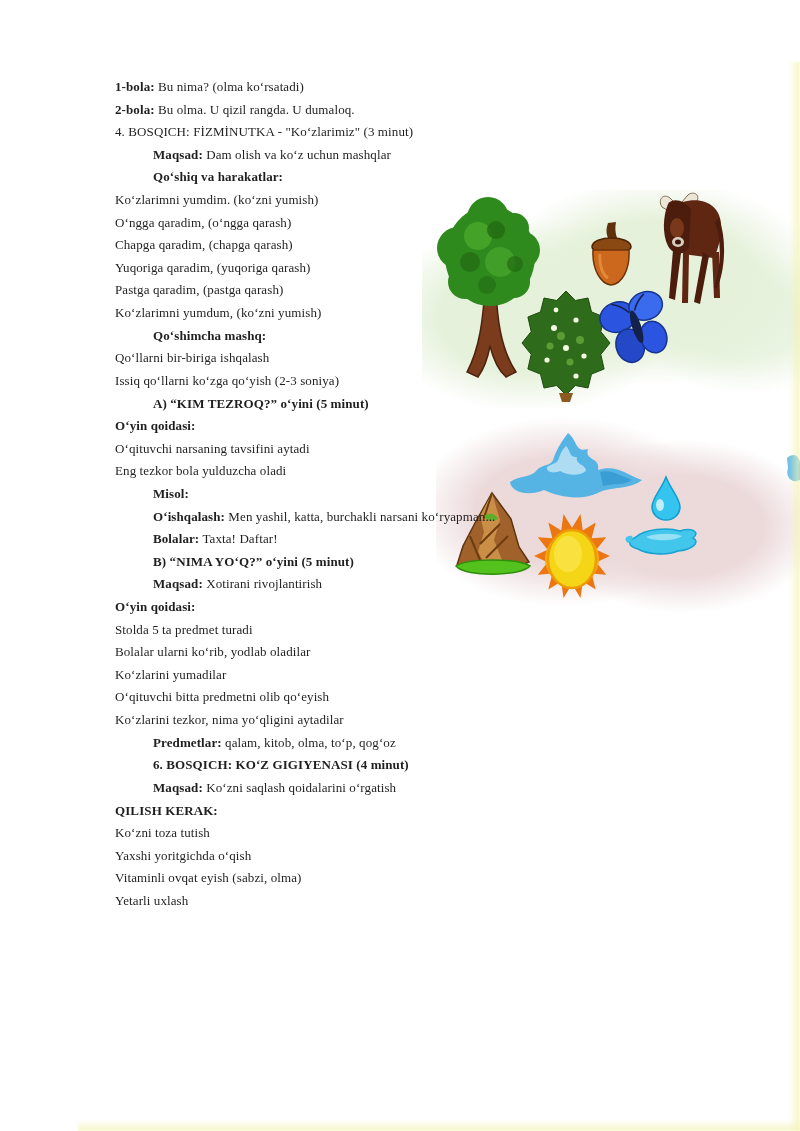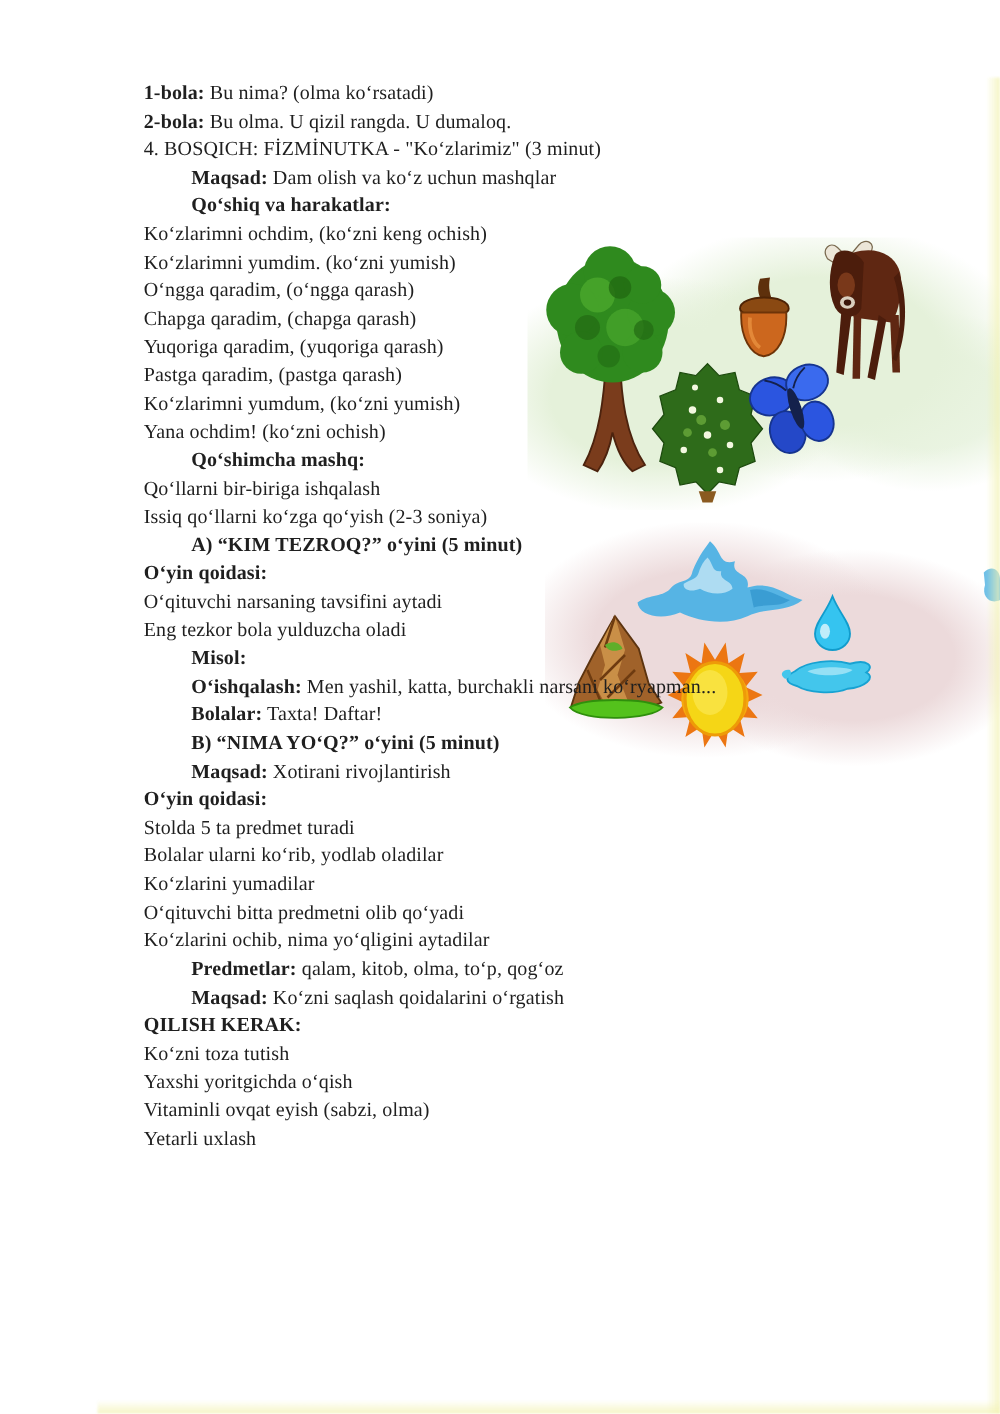--- a/index.html
+++ b/index.html
@@ -40,22 +40,22 @@
       radial-gradient(ellipse 44% 48% at 35% 45%, #ecdadb 55%, rgba(236,218,219,0) 95%),
       radial-gradient(ellipse 40% 44% at 68% 52%, #ecdadb 55%, rgba(236,218,219,0) 95%);
   }
 
   .illu{position:absolute;z-index:1;}
   .illu-nature{left:430px;top:190px;}
   .illu-weather{left:440px;top:420px;}
 
   
   .text-block{
-    position:absolute;left:115px;top:64px;width:672px;z-index:2;
-    font-size:16px;letter-spacing:.1px;
+    position:absolute;left:115px;top:76px;width:672px;z-index:2;
+    font-size:13px;letter-spacing:.1px;
   }
   .line{height:22.62px;line-height:22.62px;white-space:nowrap;}
   .line .b{font-weight:bold;}
   .ind{padding-left:38px;}
 </style>
 </head>
 <body>
 
 <div class="page">
 
@@ -164,47 +164,46 @@
       <ellipse cx="128" cy="134" rx="14" ry="18" fill="#fae54a" opacity=".8"></ellipse>
     </g>
   </svg>
 
   <div class="text-block">
       <div class="line"><span class="b">1-bola:</span> Bu nima? (olma ko‘rsatadi)</div>
       <div class="line"><span class="b">2-bola:</span> Bu olma. U qizil rangda. U dumaloq.</div>
       <div class="line">4. BOSQICH: FİZMİNUTKA - "Ko‘zlarimiz" (3 minut)</div>
       <div class="line ind"><span class="b">Maqsad:</span> Dam olish va ko‘z uchun mashqlar</div>
       <div class="line ind"><span class="b">Qo‘shiq va harakatlar:</span></div>
-      <div class="line">Ko‘zlarimni ochdim, (ko‘zni keng ochish)</div>
       <div class="line">Ko‘zlarimni yumdim. (ko‘zni yumish)</div>
       <div class="line">O‘ngga qaradim, (o‘ngga qarash)</div>
       <div class="line">Chapga qaradim, (chapga qarash)</div>
       <div class="line">Yuqoriga qaradim, (yuqoriga qarash)</div>
       <div class="line">Pastga qaradim, (pastga qarash)</div>
       <div class="line">Ko‘zlarimni yumdum, (ko‘zni yumish)</div>
-      <div class="line">Yana ochdim! (ko‘zni ochish)</div>
       <div class="line ind"><span class="b">Qo‘shimcha mashq:</span></div>
       <div class="line">Qo‘llarni bir-biriga ishqalash</div>
       <div class="line">Issiq qo‘llarni ko‘zga qo‘yish (2-3 soniya)</div>
       <div class="line ind"><span class="b">A) “KIM TEZROQ?” o‘yini (5 minut)</span></div>
       <div class="line"><span class="b">O‘yin qoidasi:</span></div>
       <div class="line">O‘qituvchi narsaning tavsifini aytadi</div>
       <div class="line">Eng tezkor bola yulduzcha oladi</div>
       <div class="line ind"><span class="b">Misol:</span></div>
       <div class="line ind"><span class="b">O‘ishqalash:</span> Men yashil, katta, burchakli narsani ko‘ryapman...</div>
       <div class="line ind"><span class="b">Bolalar:</span> Taxta! Daftar!</div>
       <div class="line ind"><span class="b">B) “NIMA YO‘Q?” o‘yini (5 minut)</span></div>
       <div class="line ind"><span class="b">Maqsad:</span> Xotirani rivojlantirish</div>
       <div class="line"><span class="b">O‘yin qoidasi:</span></div>
       <div class="line">Stolda 5 ta predmet turadi</div>
       <div class="line">Bolalar ularni ko‘rib, yodlab oladilar</div>
       <div class="line">Ko‘zlarini yumadilar</div>
-      <div class="line">O‘qituvchi bitta predmetni olib qo‘yadi</div>
-      <div class="line">Ko‘zlarini ochib, nima yo‘qligini aytadilar</div>
+      <div class="line">O‘qituvchi bitta predmetni olib qo‘eyish</div>
+      <div class="line">Ko‘zlarini tezkor, nima yo‘qligini aytadilar</div>
       <div class="line ind"><span class="b">Predmetlar:</span> qalam, kitob, olma, to‘p, qog‘oz</div>
+      <div class="line ind"><span class="b">6. BOSQICH: KO‘Z GIGIYENASI (4 minut)</span></div>
       <div class="line ind"><span class="b">Maqsad:</span> Ko‘zni saqlash qoidalarini o‘rgatish</div>
       <div class="line"><span class="b">QILISH KERAK:</span></div>
       <div class="line">Ko‘zni toza tutish</div>
       <div class="line">Yaxshi yoritgichda o‘qish</div>
       <div class="line">Vitaminli ovqat eyish (sabzi, olma)</div>
       <div class="line">Yetarli uxlash</div>
     </div>
 
   <div class="edge-right"></div>
   <div class="edge-bottom"></div>

